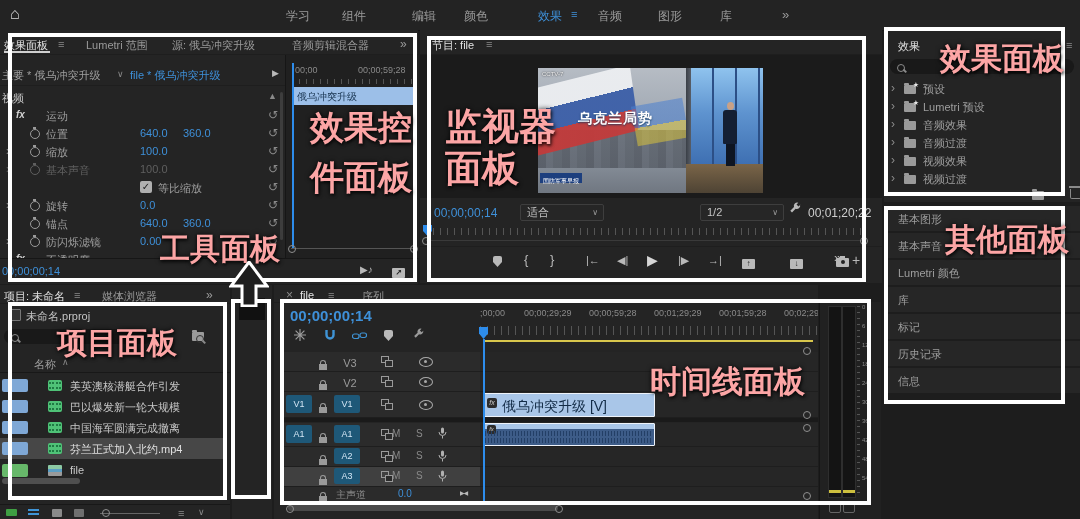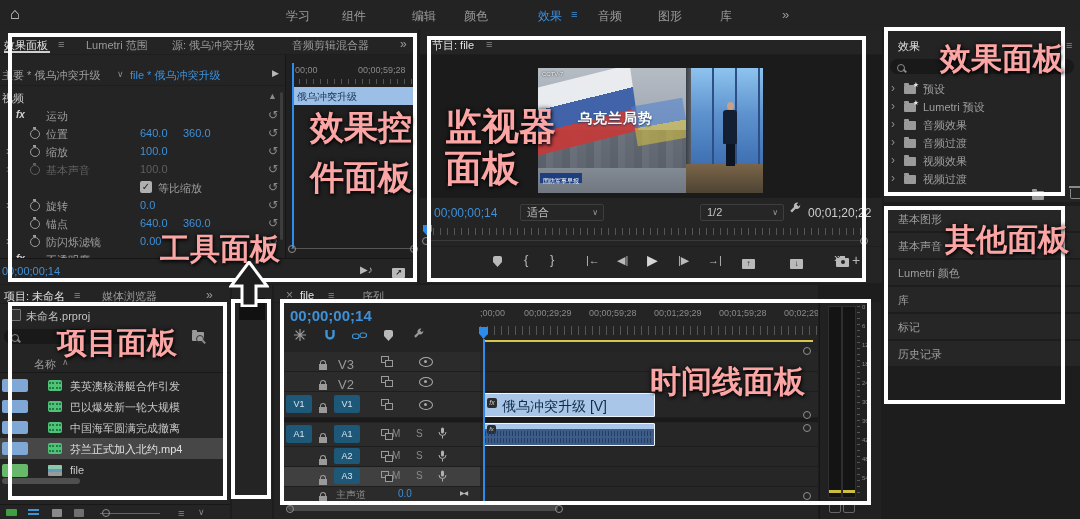--- a/index.html
+++ b/index.html
@@ -27,21 +27,21 @@
 .sync::before{content:"";position:absolute;left:0;top:0;width:6px;height:5px;border:1px solid #9a9a9a}
 .sync::after{content:"";position:absolute;left:4px;top:4px;width:6px;height:5px;border:1px solid #9a9a9a;background:#2b2b2b}
 .folder{display:inline-block;width:12px;height:9px;background:#9a9a9a;border-radius:1px;position:relative}
 .folder::before{content:"";position:absolute;top:-2px;left:0;width:5px;height:2px;background:#9a9a9a;border-radius:1px 1px 0 0}
 .star{position:absolute;font-size:7px;color:#e6e6e6;top:-4px;right:-3px}
 .mag{display:inline-block;width:6px;height:6px;border:1.5px solid #8a8a8a;border-radius:50%;position:relative}
 .mag::after{content:"";position:absolute;left:5px;top:5px;width:4px;height:1.5px;background:#8a8a8a;transform:rotate(45deg)}
 .cb{display:inline-block;width:12px;height:12px;background:#b0b0b0;border-radius:2px;color:#1d1d1d;font-size:10px;line-height:12px;text-align:center;font-weight:bold}
 .markico{display:inline-block;width:9px;height:11px;background:#b9b9b9;clip-path:polygon(0 0,100% 0,100% 55%,50% 100%,0 55%);border-radius:2px}
 .chip{position:absolute;border-radius:2px;background:#1e5878;color:#d2e5f4;font-size:9px;text-align:center}
-.chipoff{position:absolute;color:#9a9a9a;font-size:13px;}
+.chipoff{position:absolute;color:#9a9a9a;font-size:11px;text-align:center}
 .clipico{display:inline-block;width:14px;height:11px;background:#4fc277;border-radius:2px;position:relative}
 .clipico::before{content:"";position:absolute;left:-3px;top:-3px;width:8px;height:7px;background:#9b84d8;border-radius:1px;z-index:-1}
 .clipico::after{content:"";position:absolute;left:1px;right:1px;top:2px;bottom:2px;border-top:2px dotted #1f7a44;border-bottom:2px dotted #1f7a44}
 .seqico{display:inline-block;width:14px;height:11px;border-radius:1px;background:linear-gradient(180deg,#8cc9a4 0 34%,#5b9ec4 34% 67%,#9a9a9a 67%)}
 .trash{display:inline-block;width:9px;height:9px;border:1px solid #8a8a8a;border-top:none;border-radius:0 0 2px 2px;position:relative}
 .trash::before{content:"";position:absolute;top:-3px;left:-2px;right:-2px;height:1.5px;background:#8a8a8a}
 .cam{display:inline-block;width:13px;height:9px;background:#b9b9b9;border-radius:1px;position:relative}
 .cam::before{content:"";position:absolute;left:4px;top:-2px;width:5px;height:2px;background:#b9b9b9}
 .cam::after{content:"";position:absolute;left:4.5px;top:2px;width:4px;height:4px;border-radius:50%;background:#242424}
 .liftico{display:inline-block;width:13px;height:10px;background:#b9b9b9;border-radius:1px;position:relative;color:#242424;font-size:8px;line-height:10px;text-align:center;font-weight:bold}
@@ -297,20 +297,23 @@
       </div>
     <div class="a" style="left:0;top:81px;width:196px;height:25px;background:#262626">
         <span class="a lbl" style="left:14px;top:6px">库</span>
       </div>
     <div class="a" style="left:0;top:108px;width:196px;height:25px;background:#262626">
         <span class="a lbl" style="left:14px;top:6px">标记</span>
       </div>
     <div class="a" style="left:0;top:135px;width:196px;height:25px;background:#262626">
         <span class="a lbl" style="left:14px;top:6px">历史记录</span>
       </div>
+    <div class="a" style="left:0;top:162px;width:196px;height:25px;background:#262626">
+        <span class="a lbl" style="left:14px;top:6px">信息</span>
+      </div>
   </div>
 
   <div class="panel" style="left:0;top:285px;width:230px;height:234px">
     <span class="a on" style="left:4px;top:4px">项目: 未命名</span>
     <span class="a g" style="left:74px;top:4px">≡</span>
     <span class="a tab" style="left:102px;top:4px">媒体浏览器</span>
     <span class="a tab" style="left:206px;top:3px;font-size:12px">»</span>
     <div class="row-sep" style="left:0;top:18px;width:230px"></div>
     <div class="a" style="left:8px;top:24px;width:11px;height:10px;background:#333;border:1px solid #777;border-radius:1px"></div>
     <span class="a" style="left:26px;top:24px;color:#c4c4c4">未命名.prproj</span>

